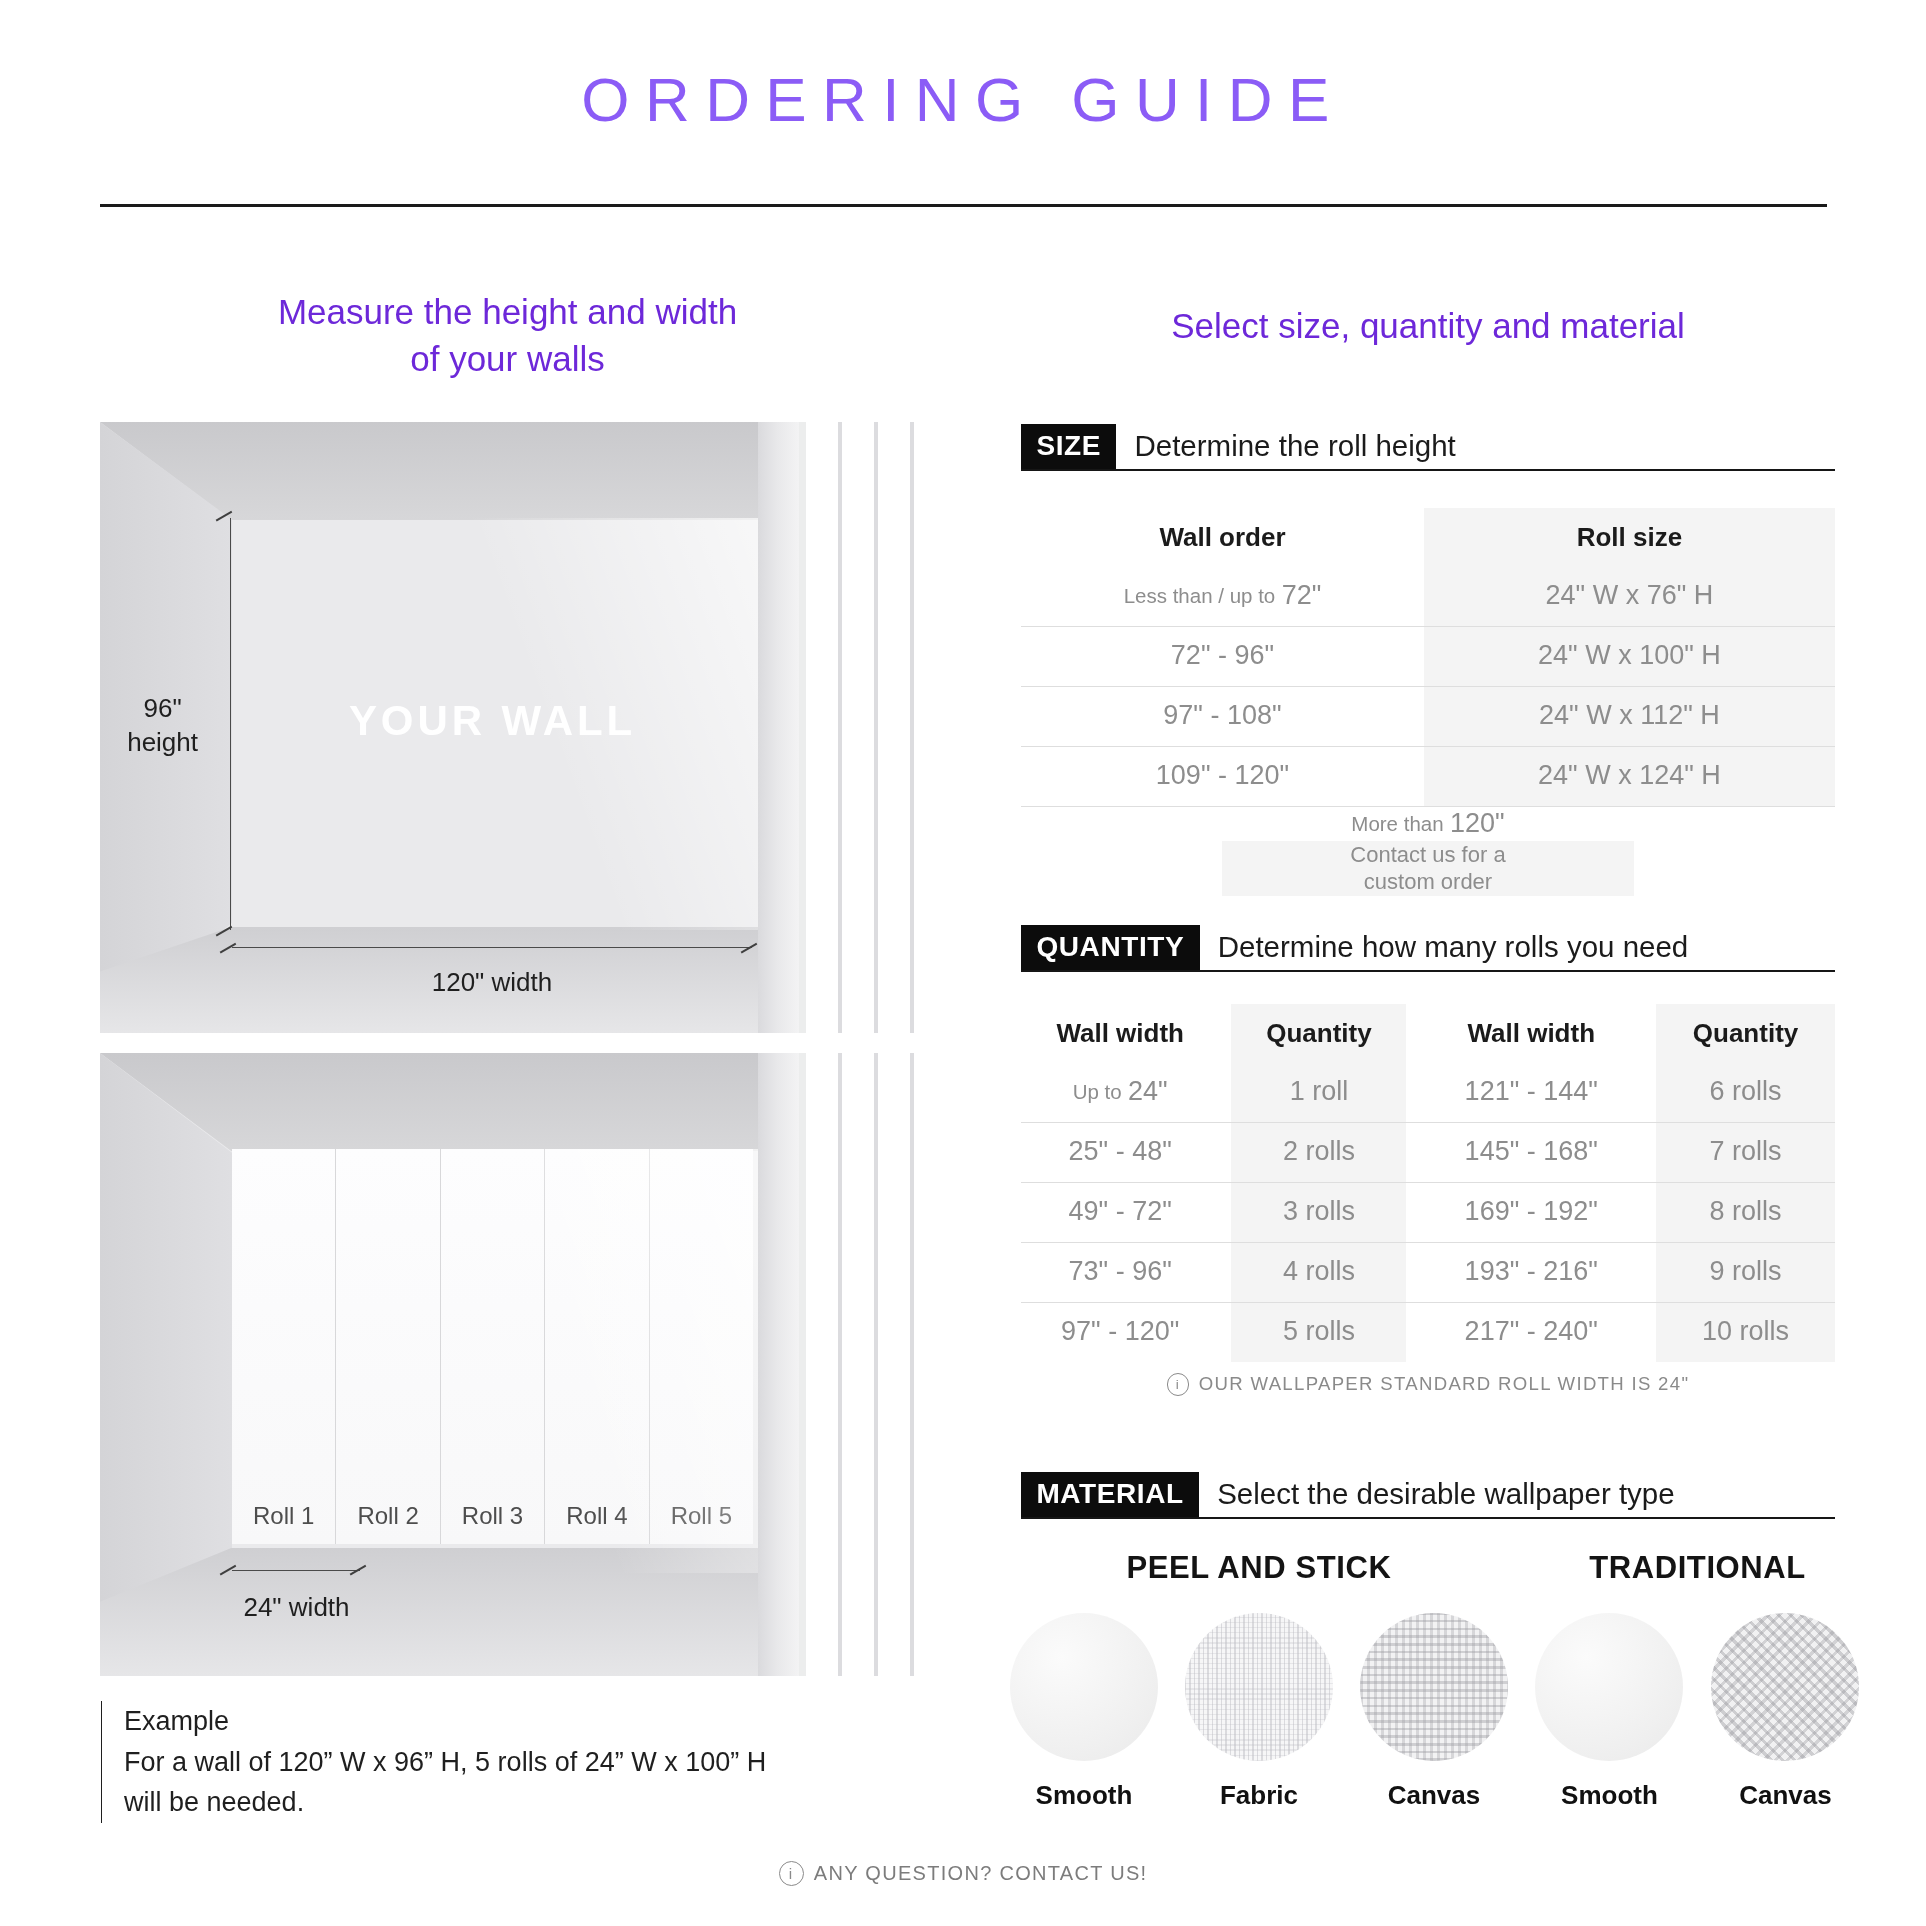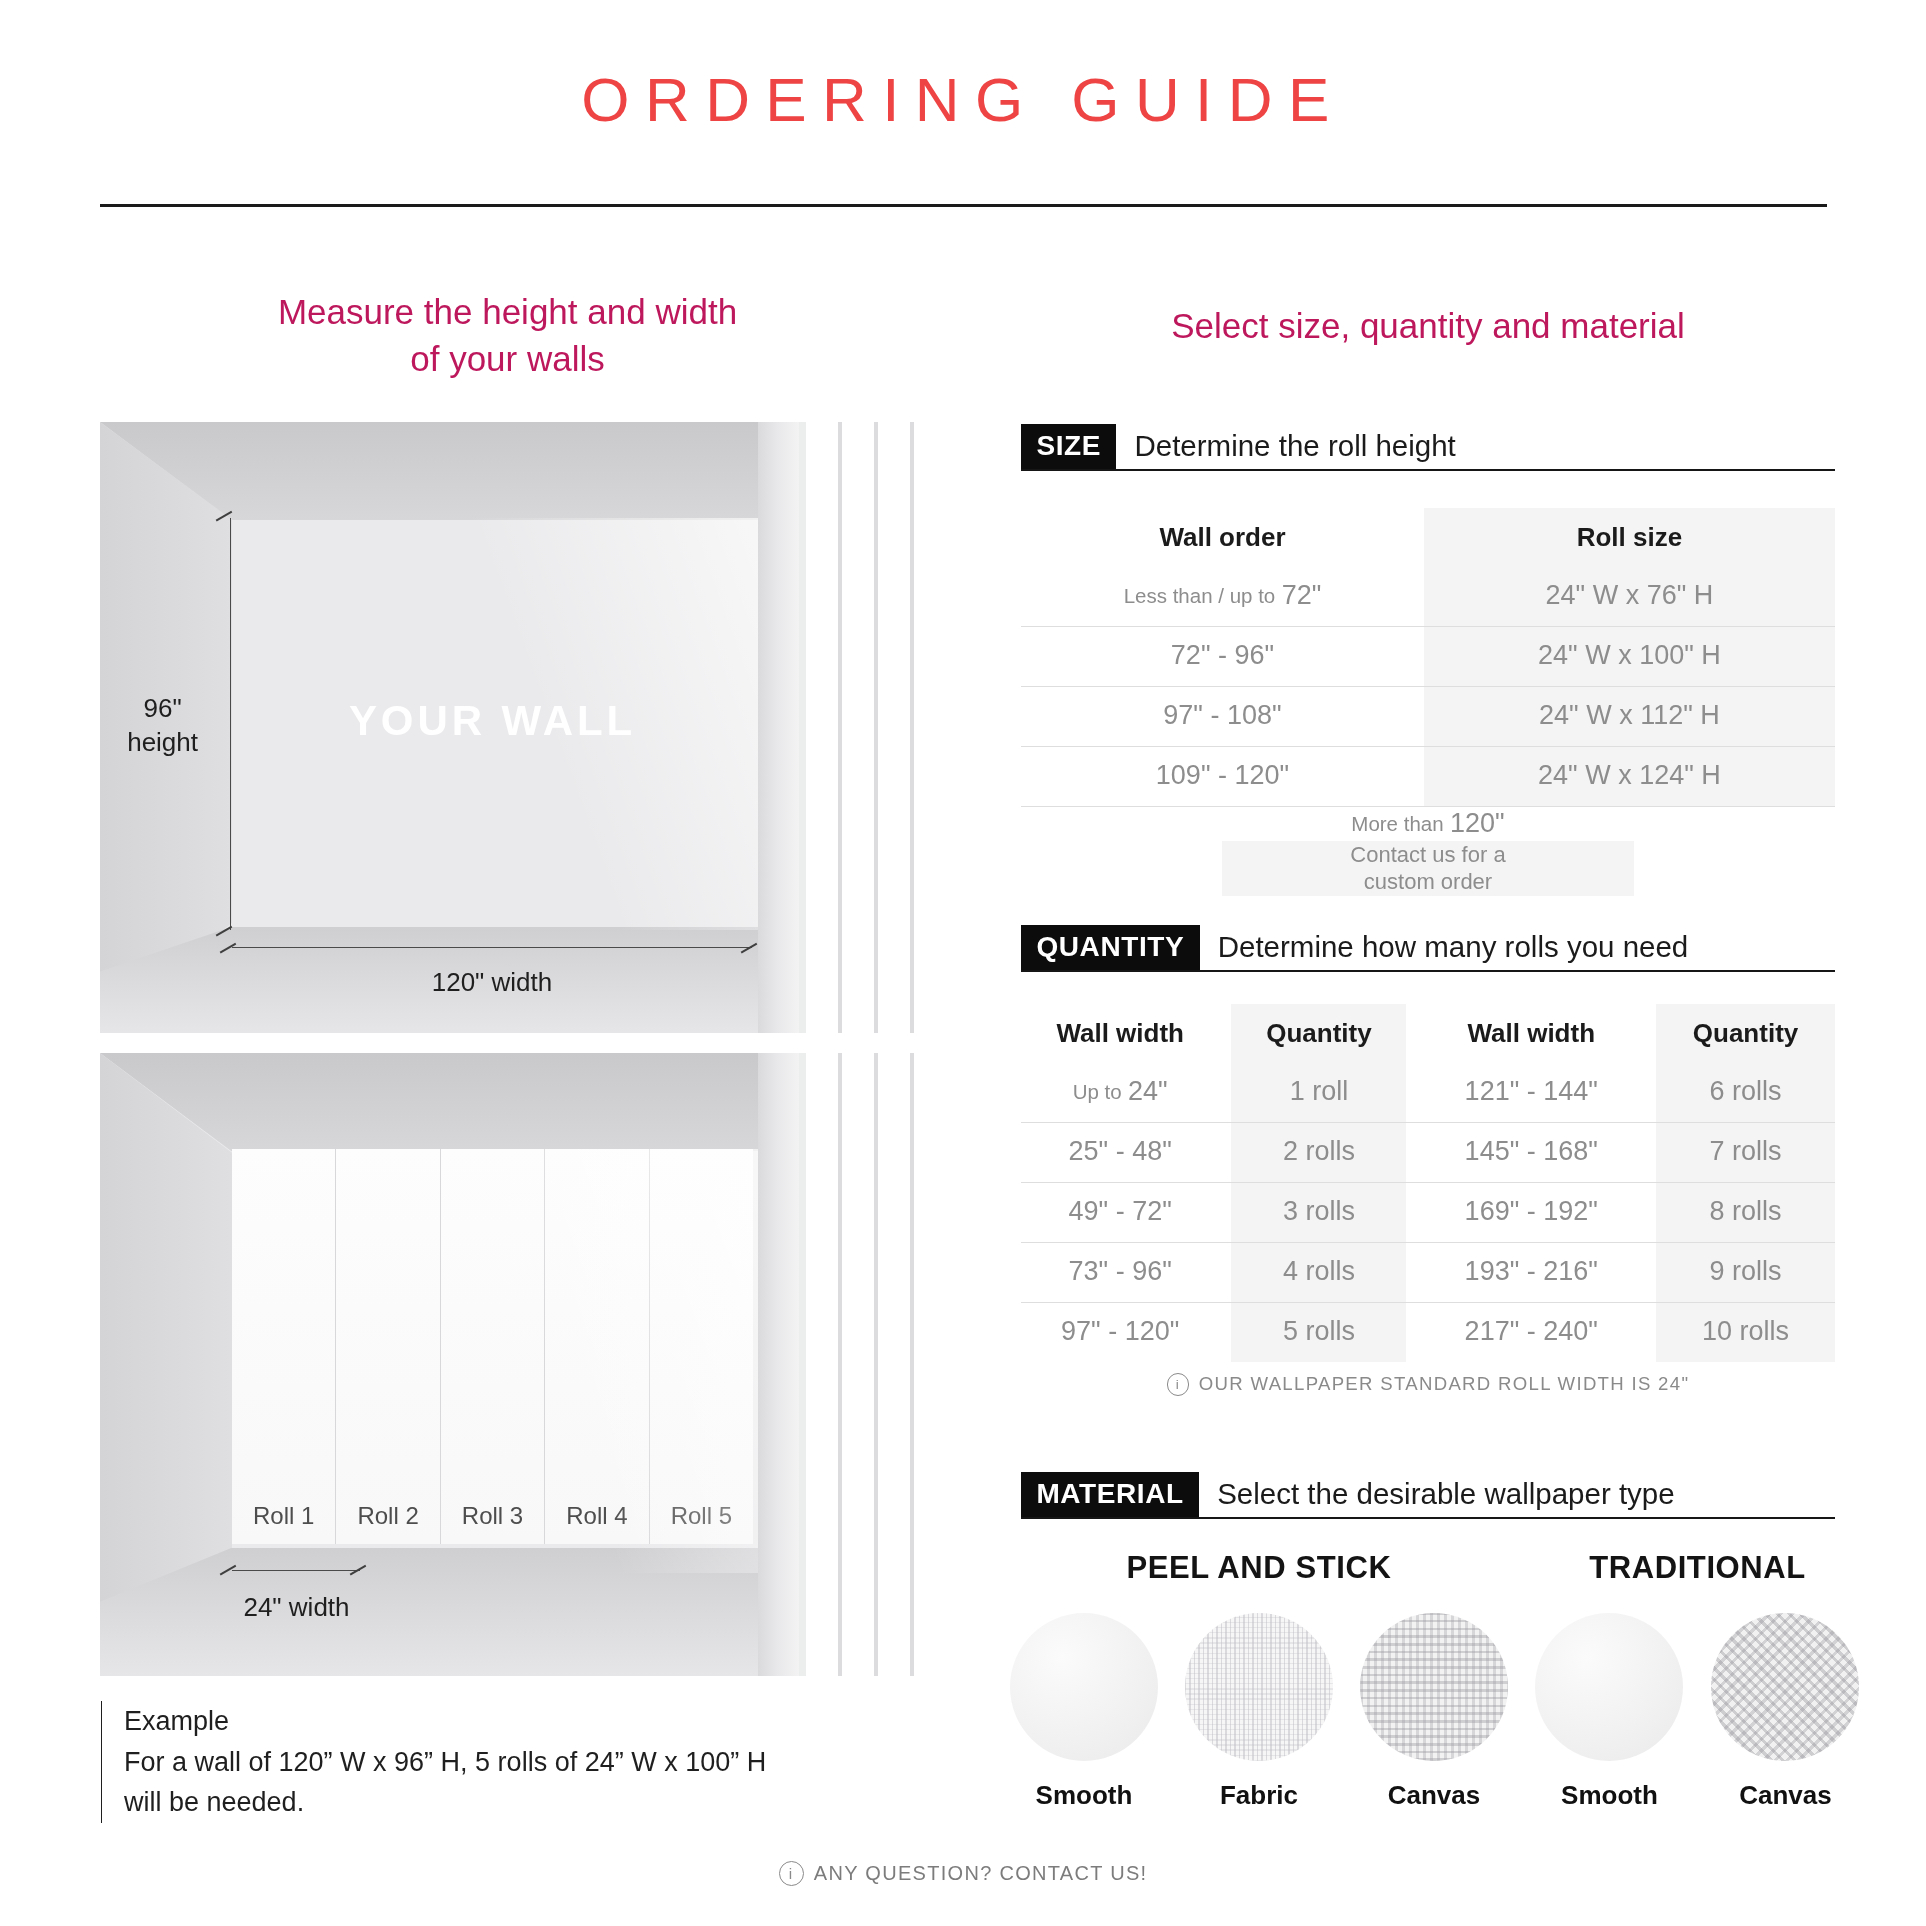--- a/index.html
+++ b/index.html
@@ -3,35 +3,35 @@
 <meta charset="utf-8">
 <style>
   html,body{margin:0;padding:0;background:#ffffff;}
   .page{
     position:relative;width:1926px;height:1926px;background:#ffffff;
     font-family:"Liberation Sans", sans-serif;color:#1b1b1b;overflow:hidden;
   }
   
   .main-title{
     position:absolute;top:64px;left:0;right:0;text-align:center;
-    font-size:62px;font-weight:500;letter-spacing:15.4px;color:#ef4444;
+    font-size:62px;font-weight:500;letter-spacing:15.4px;color:#8b5cf6;
   }
   .title-rule{position:absolute;top:204px;left:100px;width:1727px;height:2.6px;background:#1a1a1a;}
   .footer{
     position:absolute;top:1861px;left:0;right:0;display:flex;justify-content:center;align-items:center;gap:10.3px;
     font-size:20px;color:#7c7c7c;letter-spacing:1.3px;
   }
   .info-icon{
     display:inline-flex;justify-content:center;align-items:center;
     width:23px;height:23px;border:1.6px solid #8a8a8a;border-radius:50%;
     font-size:15.4px;color:#8a8a8a;font-weight:500;flex:0 0 auto;
   }
   
   .col-heading{
-    position:absolute;text-align:center;font-size:35px;font-weight:500;color:#be185d;line-height:1.35;
+    position:absolute;text-align:center;font-size:35px;font-weight:500;color:#6d28d9;line-height:1.35;
   }
   .left-heading{top:288px;left:100px;width:815px;}
   .right-heading{top:302px;left:1021px;width:814px;}
   
   .room{position:absolute;left:100px;width:815px;background:#eaeaec;overflow:hidden;}
   .room1{top:422px;height:611px;}
   .room2{top:1053px;height:623px;}
   .ceiling{
     position:absolute;top:0;left:0;right:0;height:98px;
     background:linear-gradient(180deg,#c9c9cc 0%,#d7d7d9 100%);

